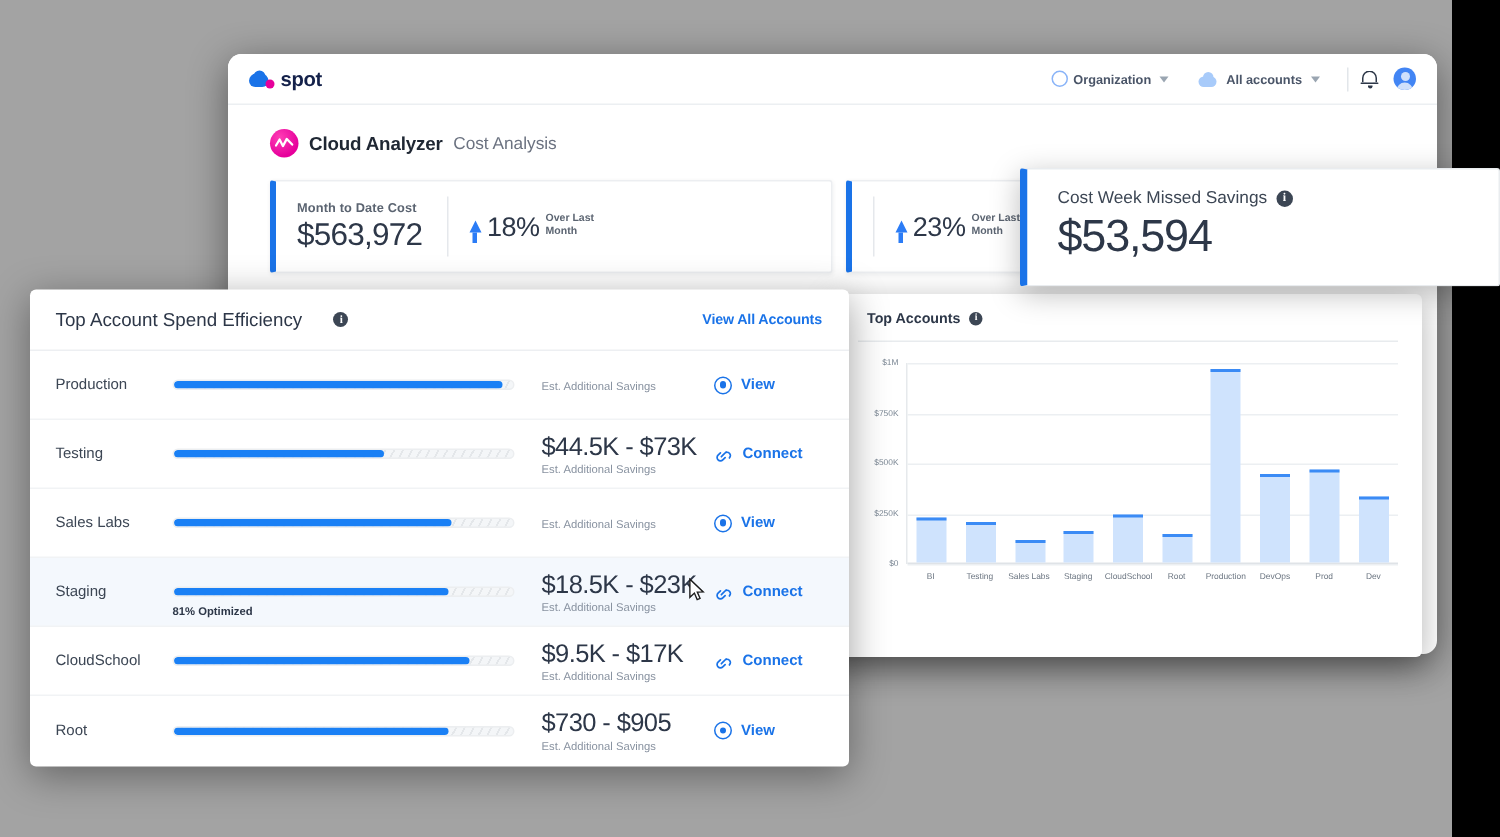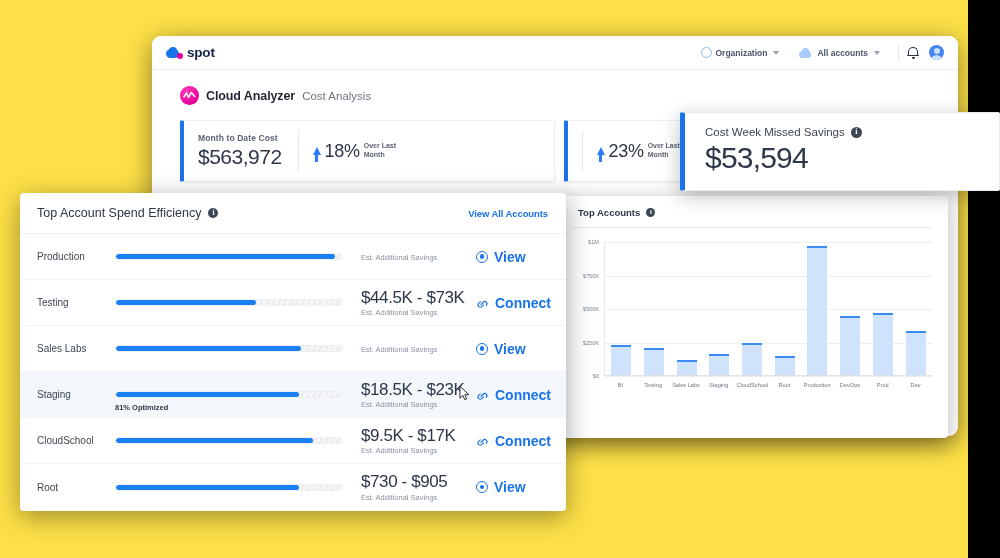--- a/index.html
+++ b/index.html
@@ -2,21 +2,21 @@
 <html><head>
 <meta charset="utf-8">
 <style>
   * { box-sizing: border-box; margin: 0; padding: 0; }
   html, body {
     width: 1000px; height: 558px;
     background: #000;
     font-family: "Liberation Sans", sans-serif;
     overflow: hidden;
   }
-  #stage { position: relative; width: 968px; height: 558px; background: #fde047; }
+  #stage { position: relative; width: 968px; height: 558px; background: #a3a3a3; }
 
   
   .window {
     position: absolute;
     left: 152px; top: 36px;
     width: 806px; height: 400px;
     background: #ffffff;
     border-radius: 9px;
     box-shadow: 0 6px 26px rgba(0,0,0,0.45);
     overflow: hidden;
@@ -218,21 +218,21 @@
     z-index: 6;
     overflow: hidden;
   }
   .eff-head {
     height: 41px; display:flex; align-items:center;
     padding: 0 18px 0 17px;
     border-bottom: 1px solid #edeff2;
   }
   .eff-title {
     font-size: 12.5px; color: #2d3748; font-weight: 400;
-    display:flex; align-items:center; gap:7px;
+    display:flex; align-items:center; gap:21px;
   }
   .eff-title .info-dot { width:10px;height:10px;font-size:7.5px;}
   .view-all {
     margin-left:auto; font-size: 9.5px; font-weight: 700; color: #1a73e8; letter-spacing:-0.1px;
   }
   .row {
     height: 46px; display:flex; align-items:center;
     padding: 0 18px 0 17px;
     border-bottom: 1px solid #f1f3f5;
     position: relative;
@@ -257,21 +257,21 @@
     font-size: 7.5px; font-weight: 700; color: #2d3748;
   }
   .amount-col { flex: 1; padding-left: 18px; }
   .amount {
     font-size: 17px; color: #2d3748; font-weight: 400; letter-spacing:-0.4px;
     line-height: 1.15;
   }
   .amount-sub { font-size: 7.5px; color: #8892a0; margin-top: 1px;}
   .action {
     width: 72px; display:flex; align-items:center; gap: 6px;
-    font-size: 14px; font-weight: 700; color: #1a73e8; flex-shrink:0;
+    font-size: 10px; font-weight: 700; color: #1a73e8; flex-shrink:0;
   }
   .eye {
     width: 12px; height: 12px; border: 1.4px solid #1a73e8; border-radius: 50%;
     display:flex;align-items:center;justify-content:center; flex-shrink:0;
   }
   .eye i { width: 4.5px; height:4.5px; border-radius:50%; background:#1a73e8; display:block;}
   .link-ic { width: 13px; height: 12px; flex-shrink:0;}
   .cursor {
     position: absolute; left: 459px; top: 385px;
     width: 11px; height: 16px; z-index: 20; pointer-events:none;

